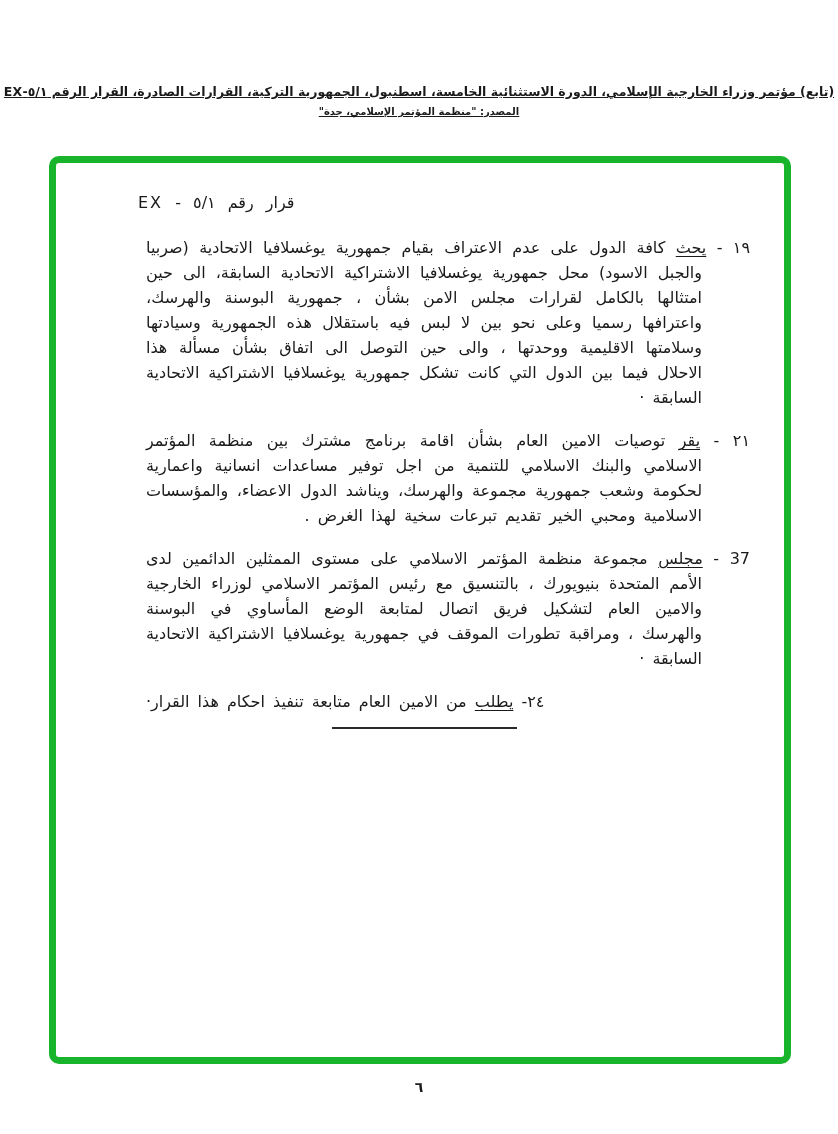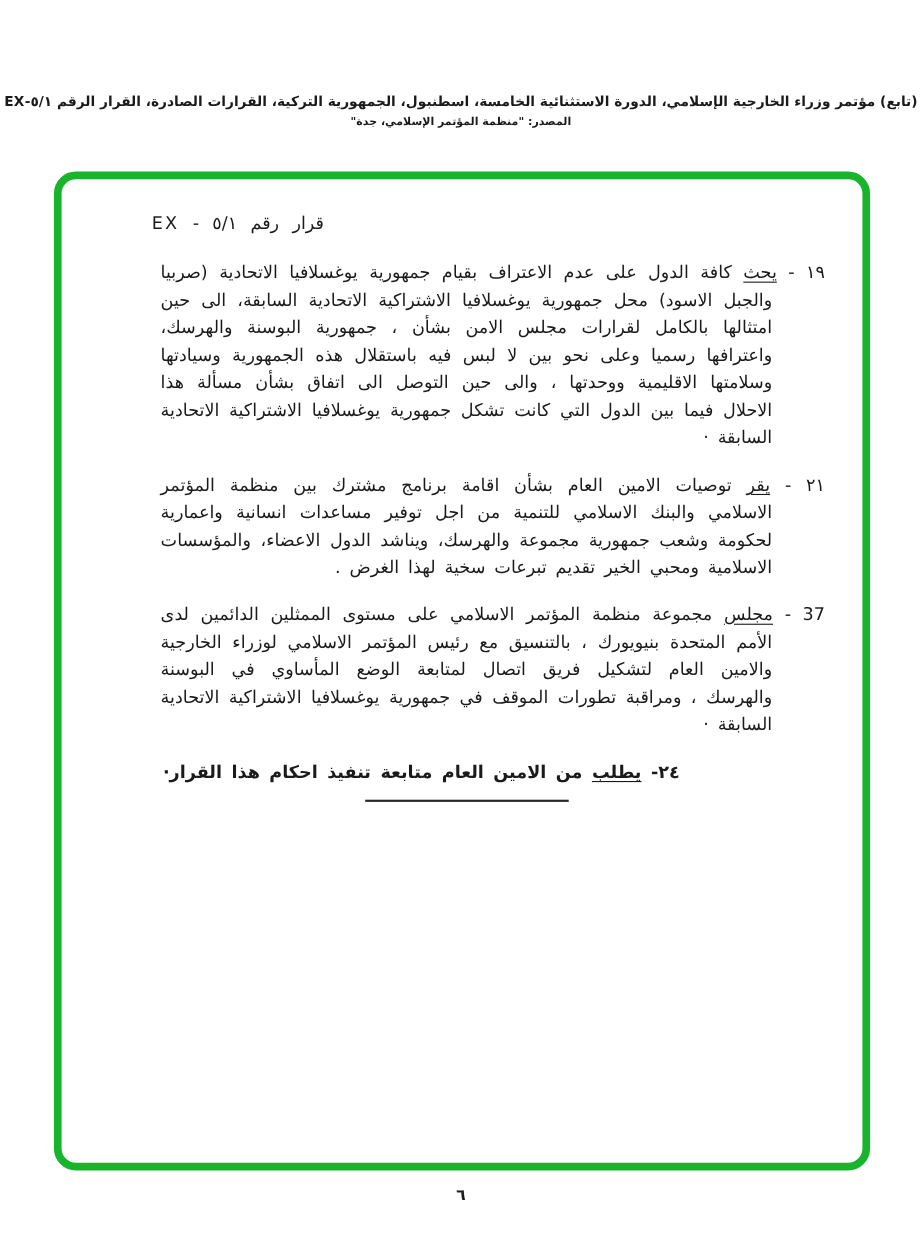--- a/index.html
+++ b/index.html
@@ -17,41 +17,42 @@
     overflow: hidden;
   }
   
   .top-header {
     position: absolute;
     top: 84px;
     left: 0;
     width: 838px;
     text-align: center;
     direction: rtl;
+    text-decoration: underline;
   }
   .hdr-line1 {
     font-size: 12.5px;
     font-weight: 700;
     white-space: nowrap;
     letter-spacing: 0.2px;
   }
   .hdr-line2 {
     margin-top: 7px;
     font-size: 10px;
     font-weight: 700;
   }
   
   .green-frame {
     position: absolute;
     left: 49px;
     top: 156px;
     width: 742px;
     height: 908px;
     border: 7px solid #18b42c;
-    border-radius: 20px;
+    border-radius: 10px;
     box-sizing: border-box;
     background: #ffffff;
     overflow: hidden;
   }
   
   .doc-title {
     margin-top: 30px;
     padding-left: 82px;
     direction: rtl;
     text-align: left;
@@ -73,24 +74,23 @@
     text-align: justify;
     padding-right: 48px;
     text-indent: -48px;
   }
   .para u {
     text-underline-offset: 3px;
   }
   .para-last {
     margin-right: 130px;
     margin-bottom: 0;
-    text-align: center;
+    text-align: left;
     padding-right: 0;
     text-indent: 0;
-    font-weight: bold;
   }
   .end-divider {
     width: 185px;
     height: 2px;
     background: #2a2a2a;
     margin: 13px 233px 0 auto;
   }
   
   .page-number {
     position: absolute;

